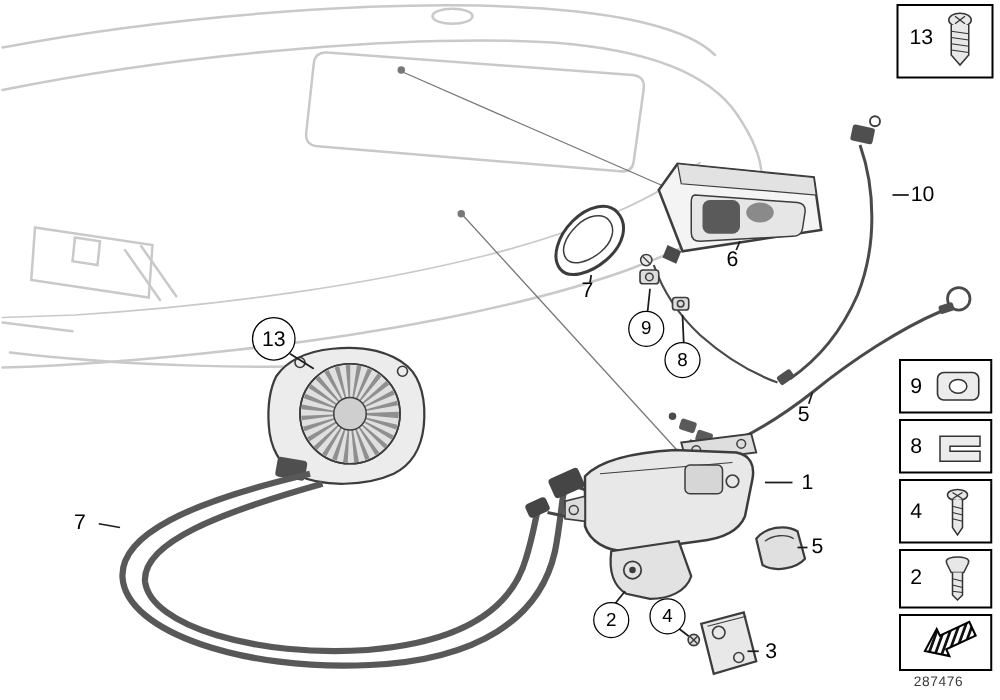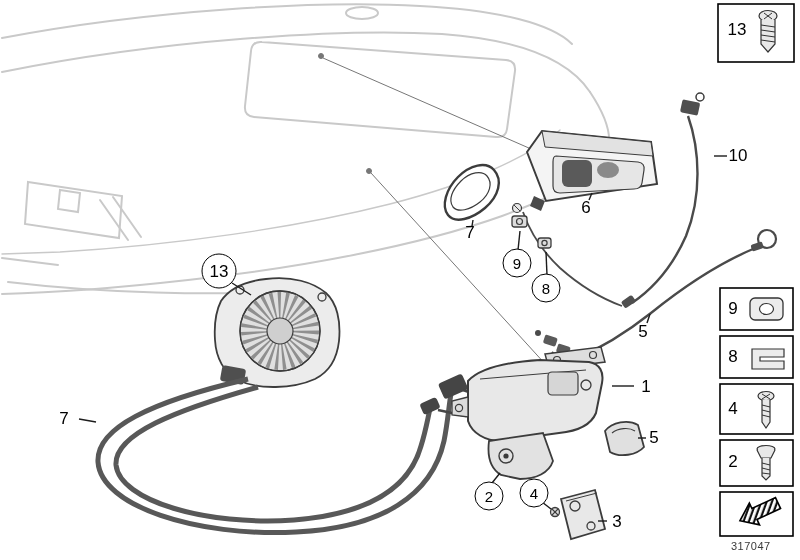--- a/index.html
+++ b/index.html
@@ -208,15 +208,15 @@
   <div class="clb" style="left:546px;top:288px">8</div>
   <div class="clb" style="left:517px;top:263px">9</div>
   <div class="clb big" style="left:219px;top:271px">13</div>
 
   <div class="legendnum" style="left:737px;top:30px">13</div>
   <div class="legendnum" style="left:733px;top:309px">9</div>
   <div class="legendnum" style="left:733px;top:357px">8</div>
   <div class="legendnum" style="left:733px;top:409px">4</div>
   <div class="legendnum" style="left:733px;top:462px">2</div>
 
-  <div class="pn">317047</div>
+  <div class="pn">287476</div>
 
 </div>
 
 </body></html>

